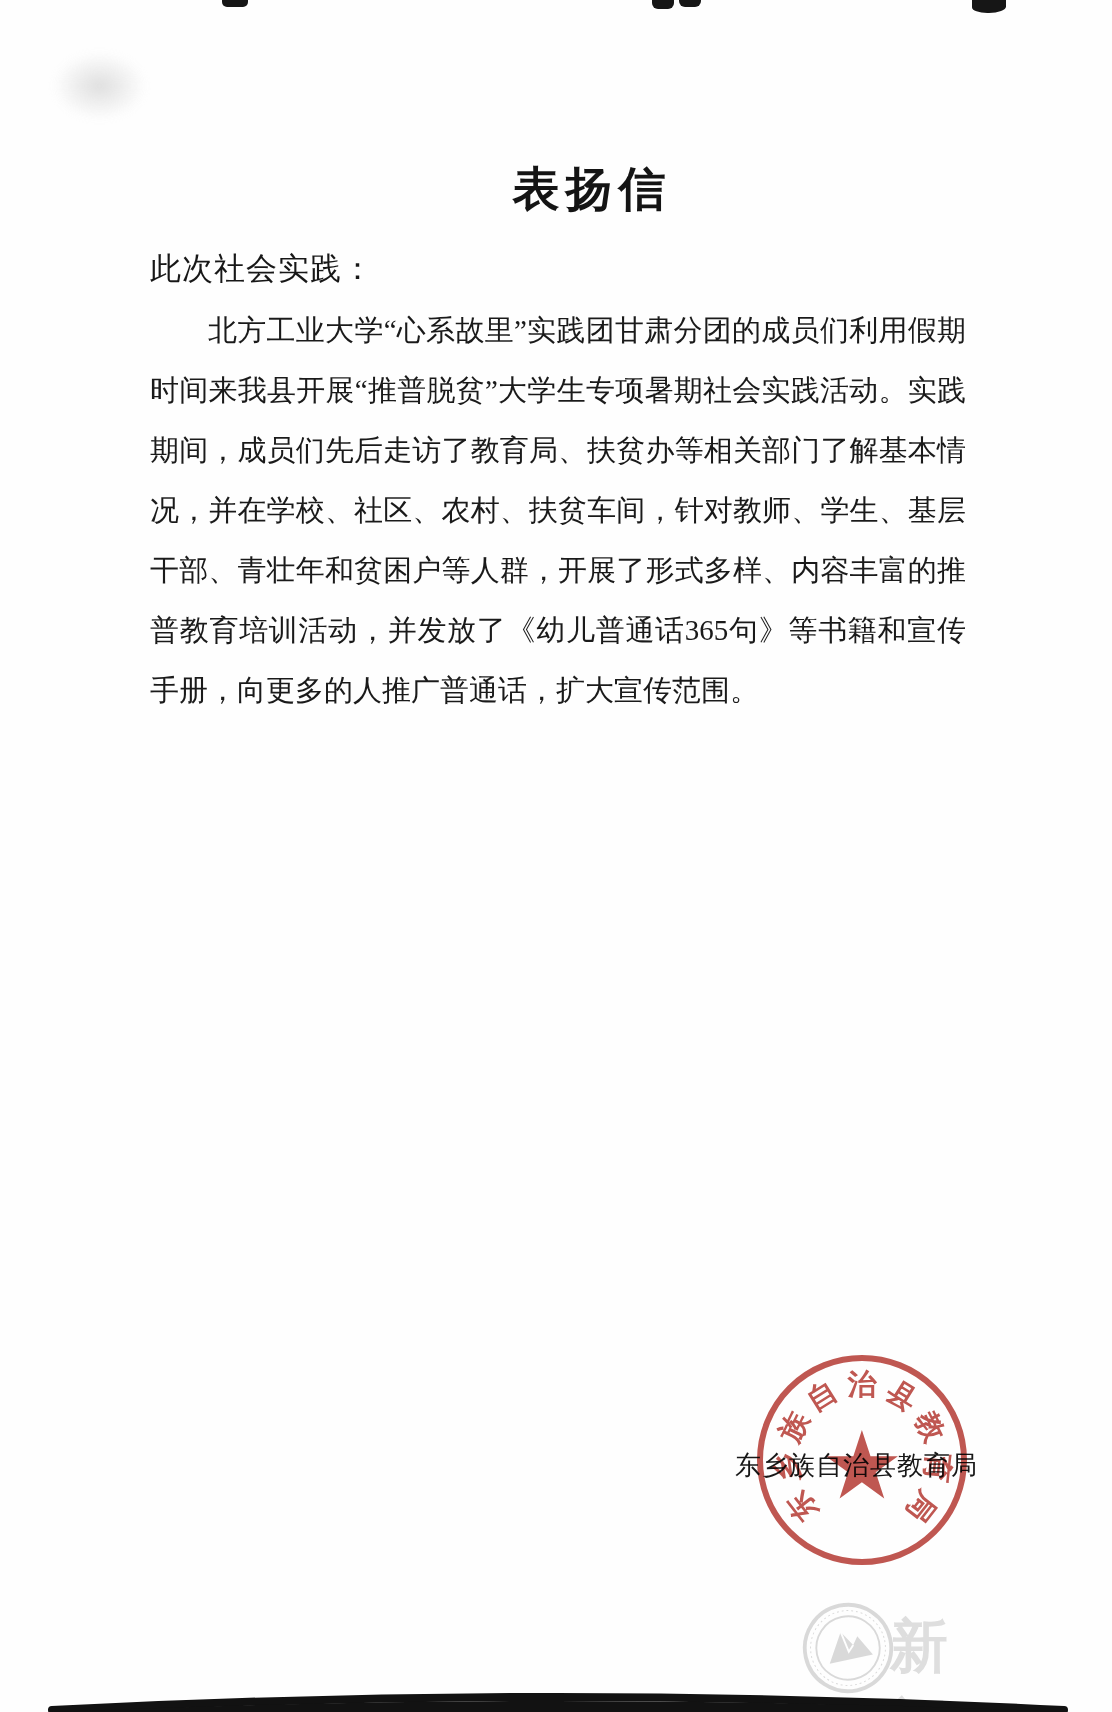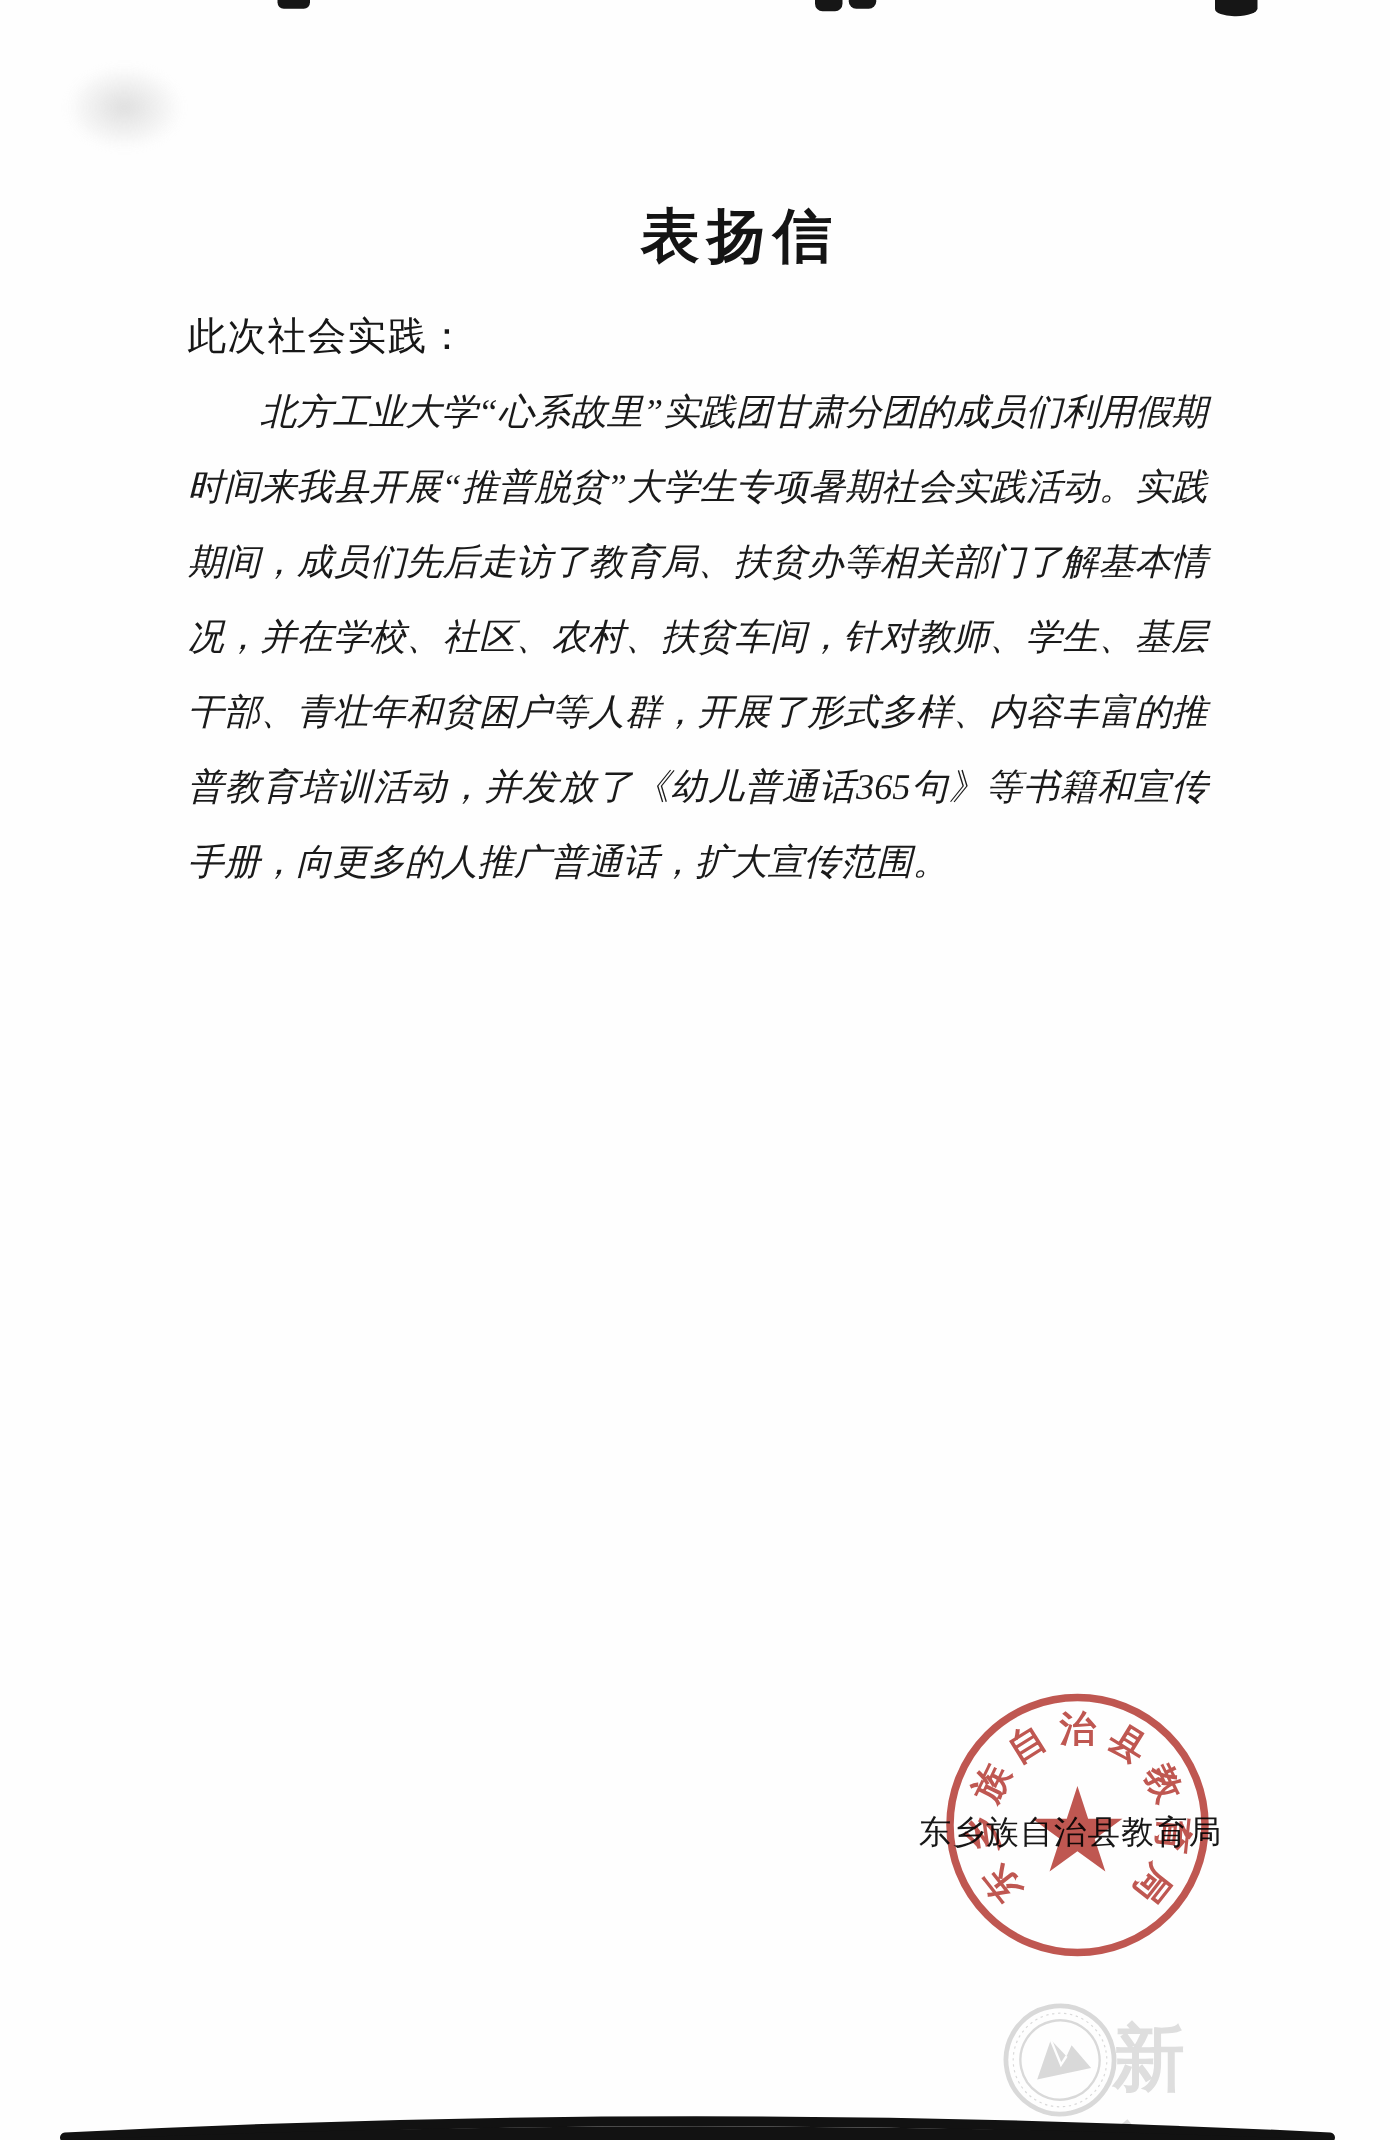--- a/index.html
+++ b/index.html
@@ -35,21 +35,21 @@
   .salutation {
     position: absolute; left: 150px; top: 248px;
     font-size: 31px; letter-spacing: 1px; color: #171717;
   }
 
   .body-text {
     position: absolute; left: 150px; top: 300px; width: 816px;
     font-size: 29px; line-height: 60px;
     text-align: justify; color: #1a1a1a;
   }
-  .body-text p { margin: 0; text-indent: 2em; font-style: italic; }
+  .body-text p { margin: 0; text-indent: 2em; }
   .body-text p + p { margin-top: 72px; }
 
   .sign-block {
     position: absolute; right: 134px; top: 1448px;
     text-align: right; color: #171717;
   }
   .sign-name { font-size: 26px; letter-spacing: 1px; }
   .sign-date { margin-top: 26px; font-size: 30px; letter-spacing: 4px; }
 
   

